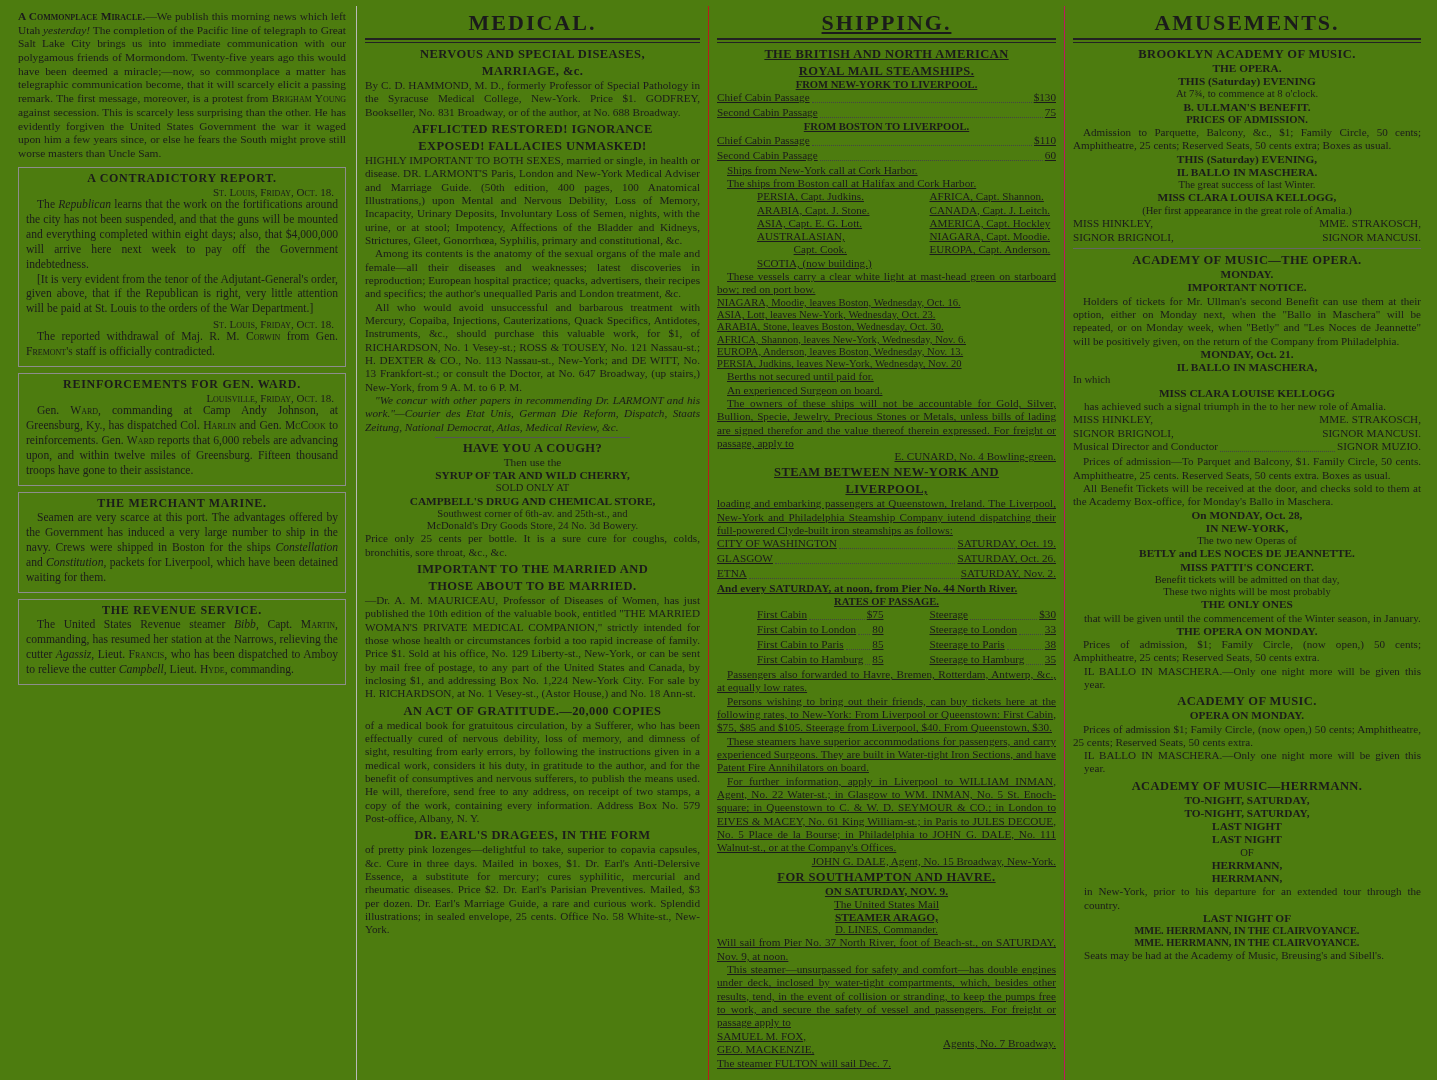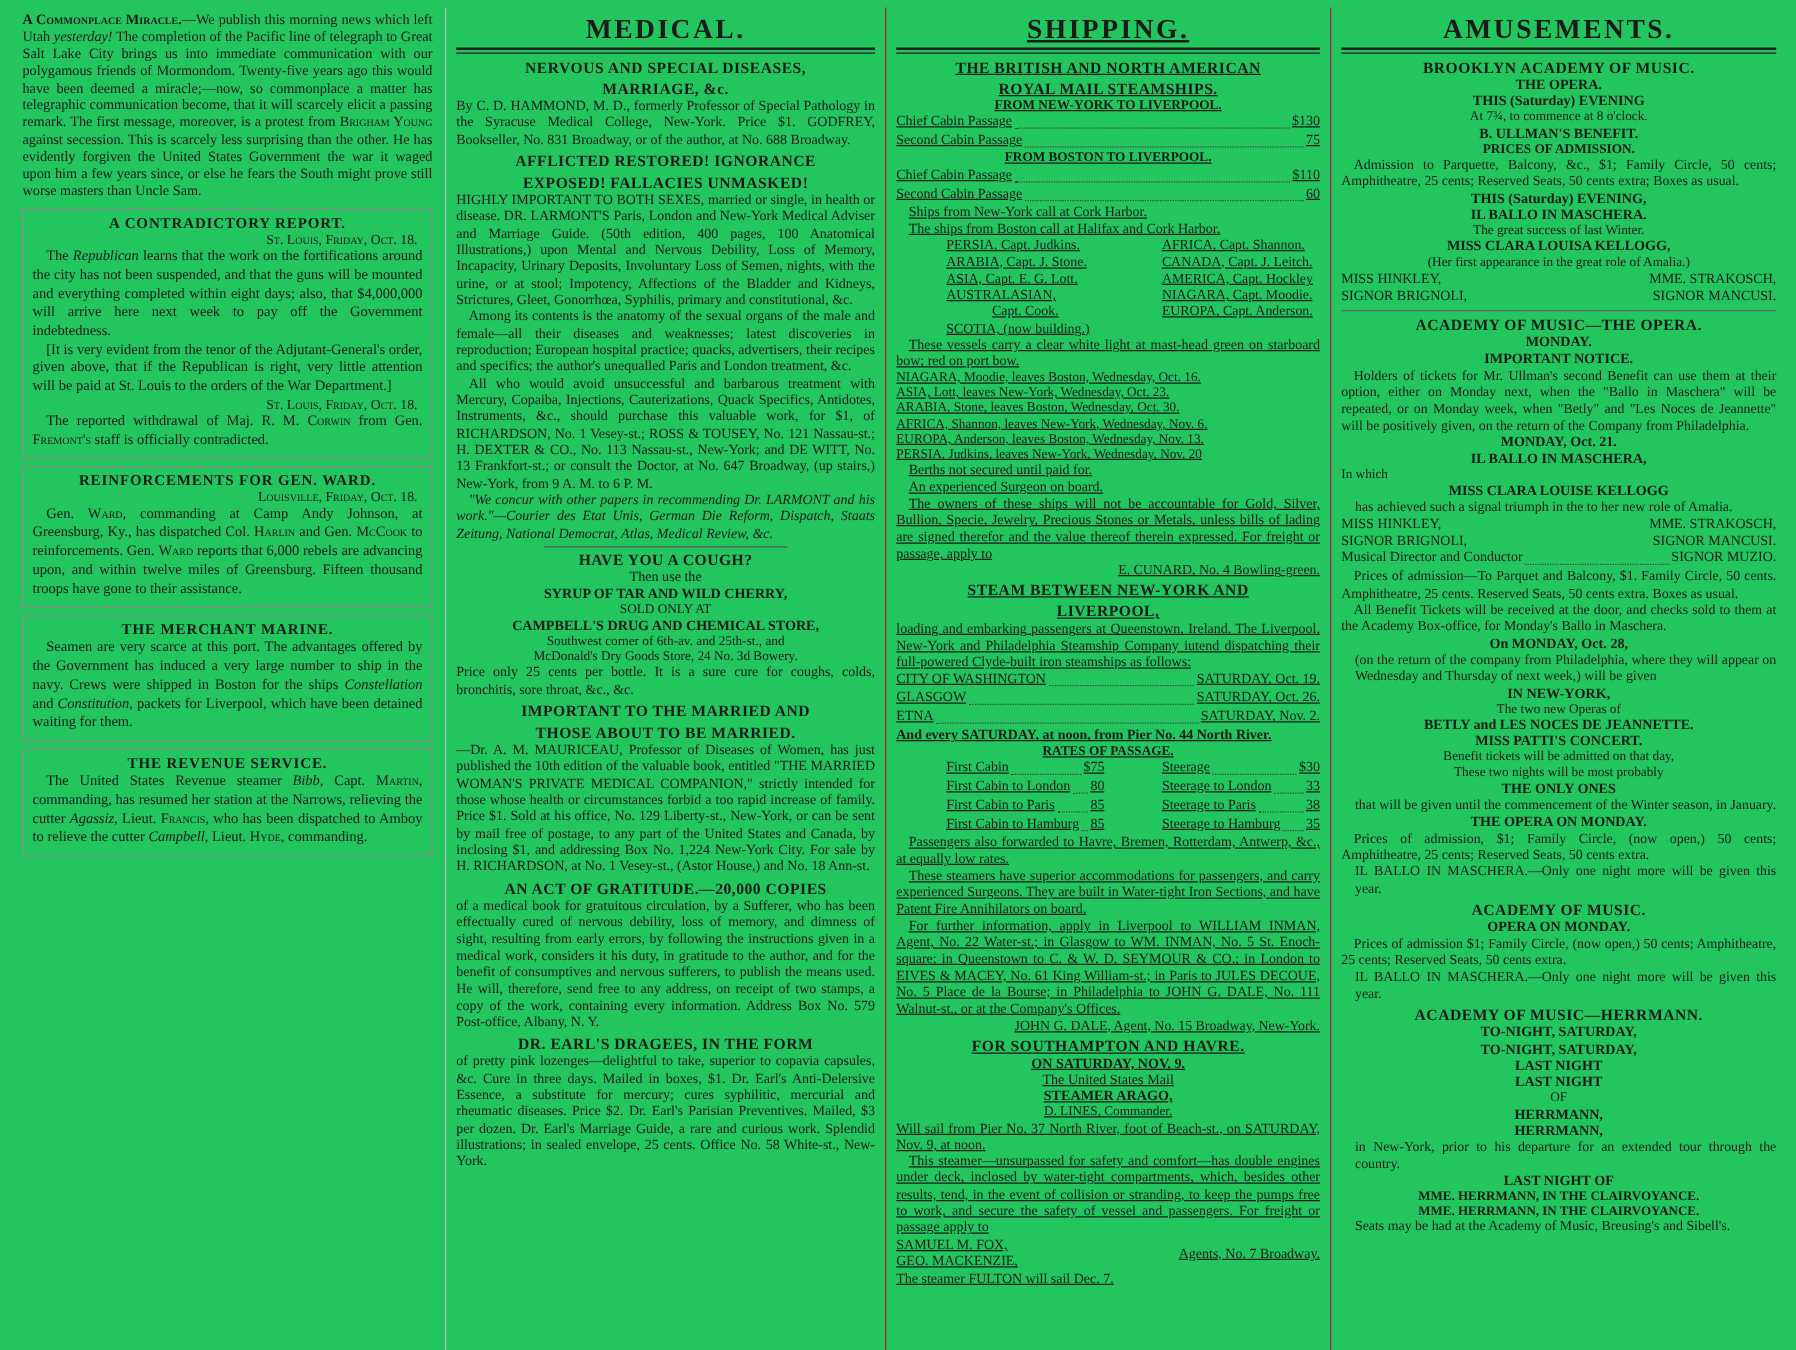--- a/index.html
+++ b/index.html
@@ -11,21 +11,21 @@
     width: 1437px;
     height: 1080px;
     font-family: "Liberation Serif", serif;
     color: #1b1b1b;
     overflow: hidden;
   }
   .page {
     position: relative;
     width: 1437px;
     height: 1080px;
-    background: #22c55e;
+    background: #4d7c0f;
     display: flex;
     padding: 6px 4px 0 4px;
     box-sizing: border-box;
   }
   .col {
     position: relative;
     box-sizing: border-box;
   }
   .col-1 { width: 352px; padding: 4px 10px 0 14px; }
   .col-2 { width: 352px; padding: 2px 8px 0 8px; border-left: 1px solid #b9b9b9; }
@@ -389,20 +389,21 @@
           </div>
           <div class="rowline">
             <span class="lbl">Steerage to Hamburg</span>
             <span class="dots"></span>
             <span class="val">35</span>
           </div>
         </div>
       </div>
 
       <p class="ad ind">Passengers also forwarded to Havre, Bremen, Rotterdam, Antwerp, &amp;c., at equally low rates.</p>
+      <p class="ad ind">Persons wishing to bring out their friends, can buy tickets here at the following rates, to New-York: From Liverpool or Queenstown: First Cabin, $75, $85 and $105.  Steerage from Liverpool, $40.  From Queenstown, $30.</p>
       <p class="ad ind">These steamers have superior accommodations for passengers, and carry experienced Surgeons.  They are built in Water-tight Iron Sections, and have Patent Fire Annihilators on board.</p>
       <p class="ad ind">For further information, apply in Liverpool to WILLIAM INMAN, Agent, No. 22 Water-st.; in Glasgow to WM. INMAN, No. 5 St. Enoch-square; in Queenstown to C. &amp; W. D. SEYMOUR &amp; CO.; in London to EIVES &amp; MACEY, No. 61 King William-st.; in Paris to JULES DECOUE, No. 5 Place de la Bourse; in Philadelphia to JOHN G. DALE, No. 111 Walnut-st., or at the Company's Offices.</p>
       <div class="sig">JOHN G. DALE, Agent, No. 15 Broadway, New-York.</div>
     </div>
 
     <div class="amuse-block">
       <div class="hdg">FOR SOUTHAMPTON AND HAVRE.</div>
       <div class="ctr b">ON SATURDAY, NOV. 9.</div>
       <div class="ctr">The United States Mail</div>
       <div class="ctr b">STEAMER ARAGO,</div>
@@ -469,21 +470,20 @@
         <span>SIGNOR MANCUSI.</span>
       </div>
       <div class="rowline">
         <span class="lbl">Musical Director and Conductor</span>
         <span class="dots"></span>
         <span class="val">SIGNOR MUZIO.</span>
       </div>
       <p class="amuse-body">Prices of admission—To Parquet and Balcony, $1.  Family Circle, 50 cents.  Amphitheatre, 25 cents.  Reserved Seats, 50 cents extra.  Boxes as usual.</p>
       <p class="amuse-body">All Benefit Tickets will be received at the door, and checks sold to them at the Academy Box-office, for Monday's Ballo in Maschera.</p>
       <div class="ctr b">On MONDAY, Oct. 28,</div>
-      <p class="amuse-body noind">(on the return of the company from Philadelphia, where they will appear on Wednesday and Thursday of next week,) will be given</p>
       <div class="ctr b">IN NEW-YORK,</div>
       <div class="ctr small">The two new Operas of</div>
       <div class="ctr b">BETLY and LES NOCES DE JEANNETTE.</div>
       <div class="ctr b">MISS PATTI'S CONCERT.</div>
       <div class="ctr small">Benefit tickets will be admitted on that day,</div>
       <div class="ctr small">These two nights will be most probably</div>
       <div class="ctr b">THE ONLY ONES</div>
       <p class="amuse-body noind">that will be given until the commencement of the Winter season, in January.</p>
       <div class="ctr b">THE OPERA ON MONDAY.</div>
       <p class="amuse-body">Prices of admission, $1; Family Circle, (now open,) 50 cents; Amphitheatre, 25 cents; Reserved Seats, 50 cents extra.</p>

